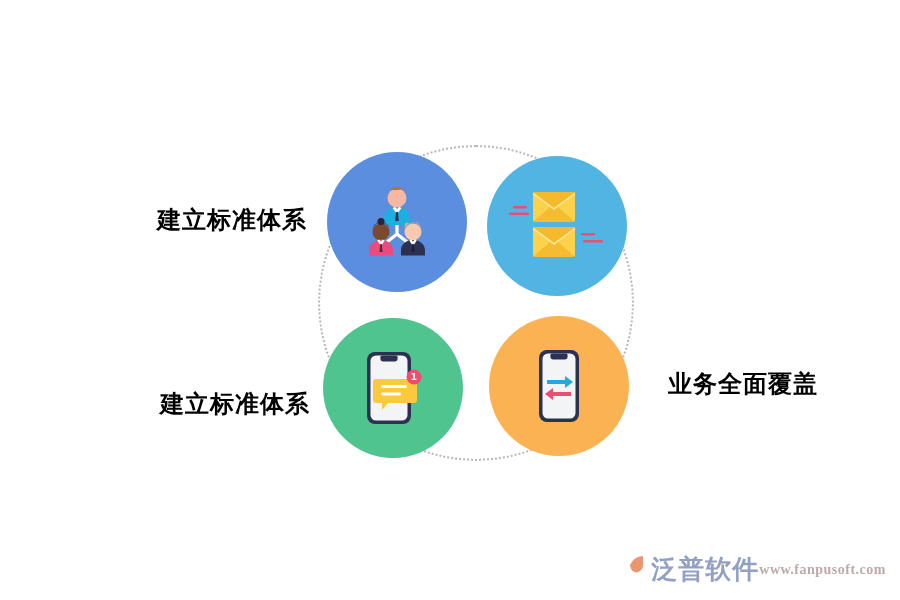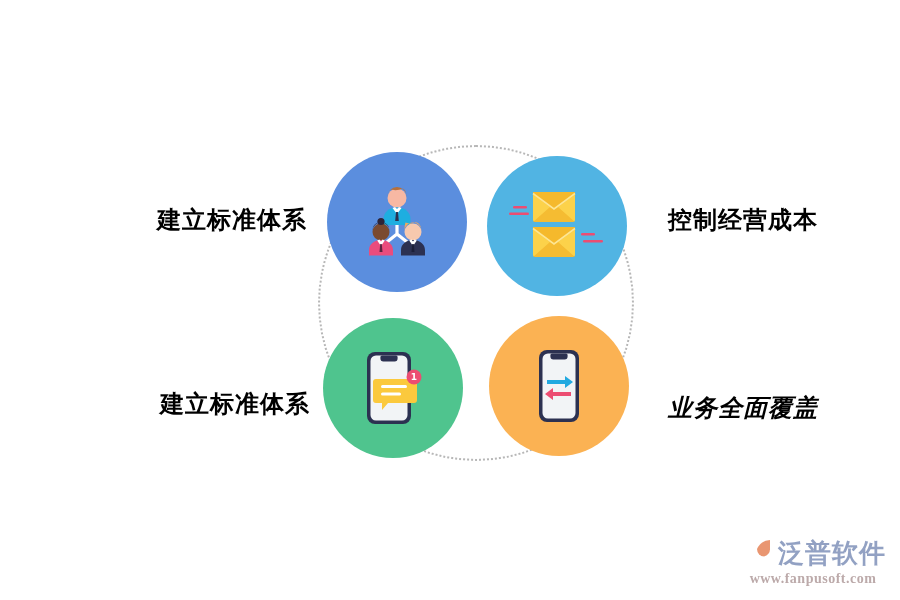--- a/index.html
+++ b/index.html
@@ -59,30 +59,30 @@
     font-size: 24px;
     font-weight: bold;
     color: #000000;
     letter-spacing: 1px;
     white-space: nowrap;
     line-height: 1;
   }
   .label.l-tl { left: 157px; top: 208px; }
   .label.l-tr { left: 668px; top: 208px; }
   .label.l-bl { left: 160px; top: 392px; }
-  .label.l-br { left: 668px; top: 396px; font-style: italic; }
+  .label.l-br { left: 668px; top: 372px; }
 
   
   .watermark {
     position: absolute;
     right: 14px;
     bottom: 14px;
     z-index: 5;
     display: flex;
-    flex-direction: column;
+    flex-direction: row;
     align-items: center;
     opacity: 0.95;
   }
   .wm-row {
     display: flex;
     align-items: center;
     gap: 4px;
   }
   .wm-mark { display: block; }
   .wm-name {
@@ -186,21 +186,20 @@
         <path d="M39 13.5 h14 a1.6 1.6 0 0 1 1.6 1.6 v1.4 a3 3 0 0 1 -3 3 h-11.2 a3 3 0 0 1 -3 -3 v-1.4 a1.6 1.6 0 0 1 1.6 -1.6 z" fill="#2c3151"></path>
 
         <path d="M34 40 h18 v-4 l8 6 l-8 6 v-4 h-18 z" fill="#22a9e0"></path>
 
         <path d="M58 52 h-18 v-4 l-8 6 l8 6 v-4 h18 z" fill="#ec4d72"></path>
       </svg>
     </span>
   </div>
 
   <div class="label l-tl">建立标准体系</div>
-  <div class="label l-tr">控制经营成本</div>
   <div class="label l-bl">建立标准体系</div>
   <div class="label l-br">业务全面覆盖</div>
 
   <div class="watermark">
     <div class="wm-row">
       <span class="wm-mark">
         <svg width="34" height="30" viewBox="0 0 34 30">
           <path d="M17 2 a13 13 0 1 0 0 26 a13 13 0 0 1 0 -26 z" fill="#8d9dc0"></path>
           <path d="M17 7 a8 8 0 1 0 0 16 a8 8 0 0 1 0 -16 z" fill="#ffffff"></path>
           <path d="M30 4 a15 15 0 0 0 -13 9 h13 z" fill="#e8916a"></path>

